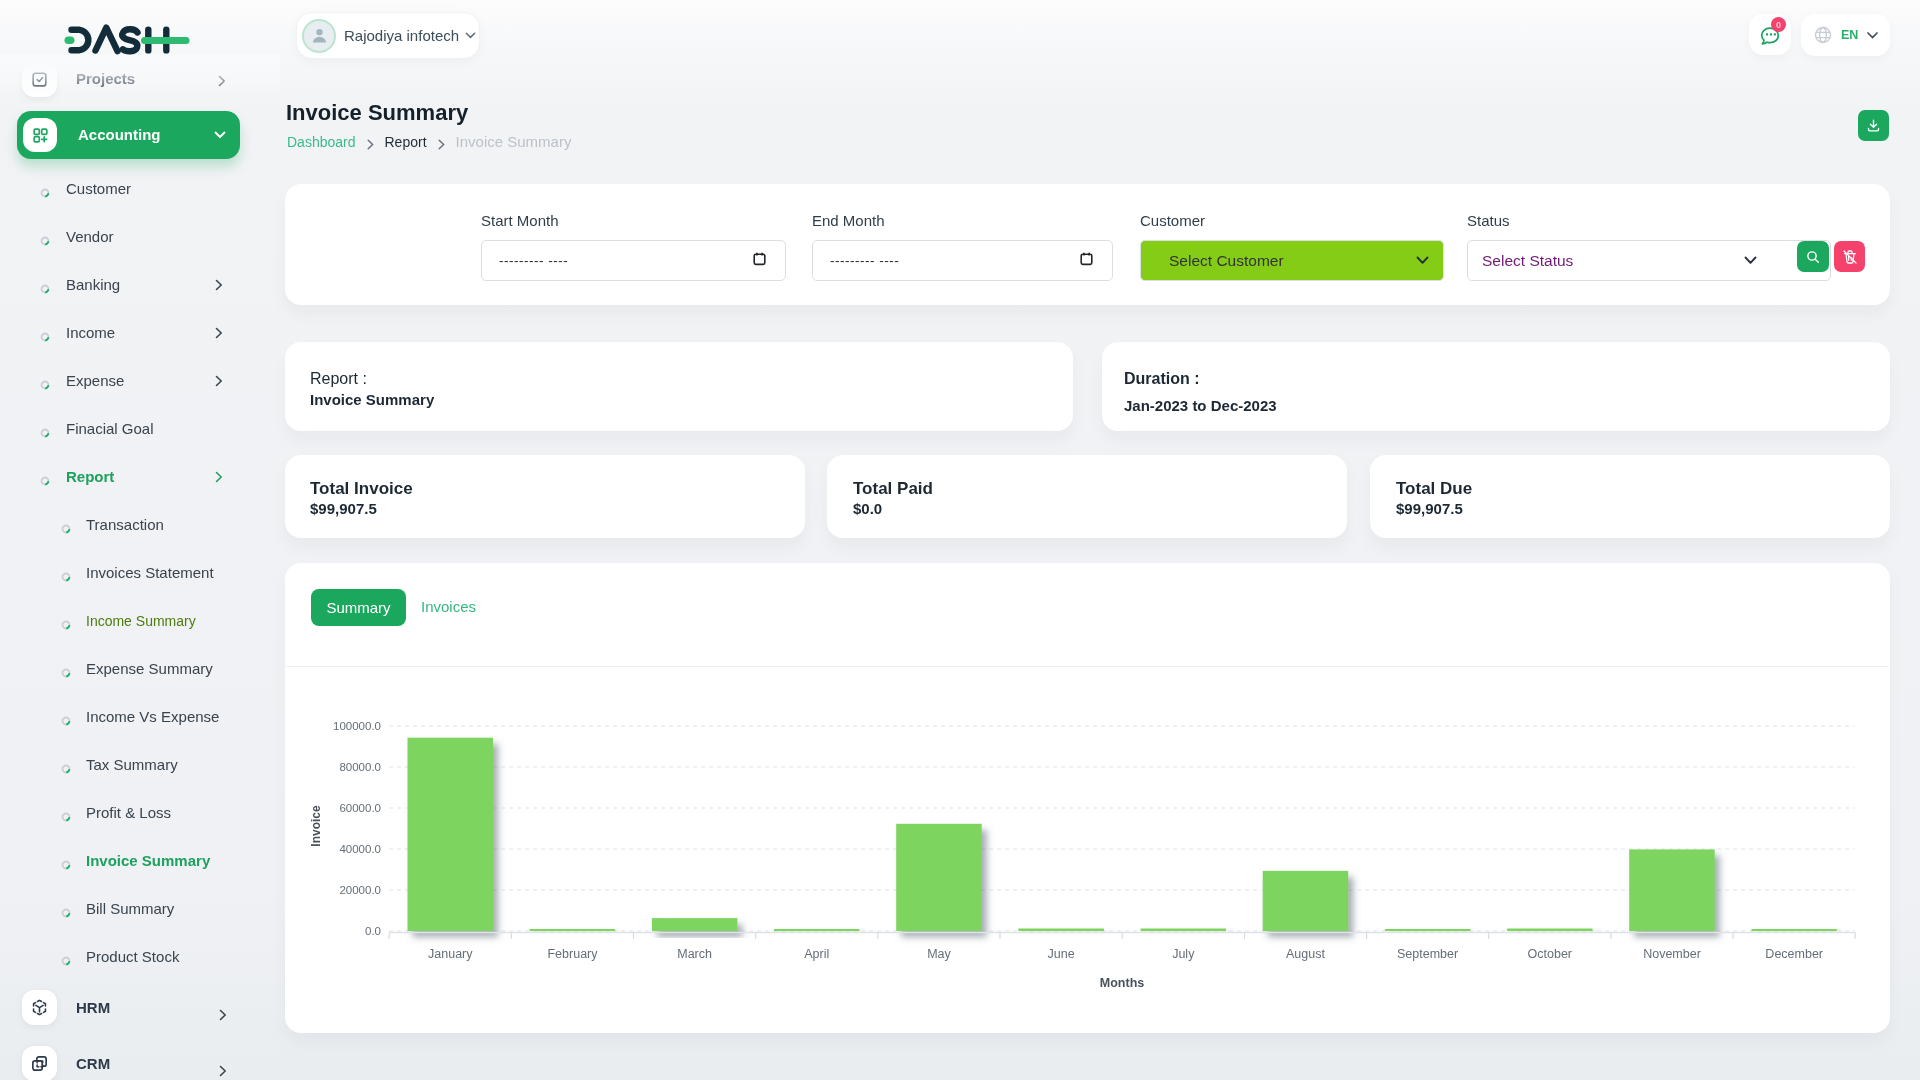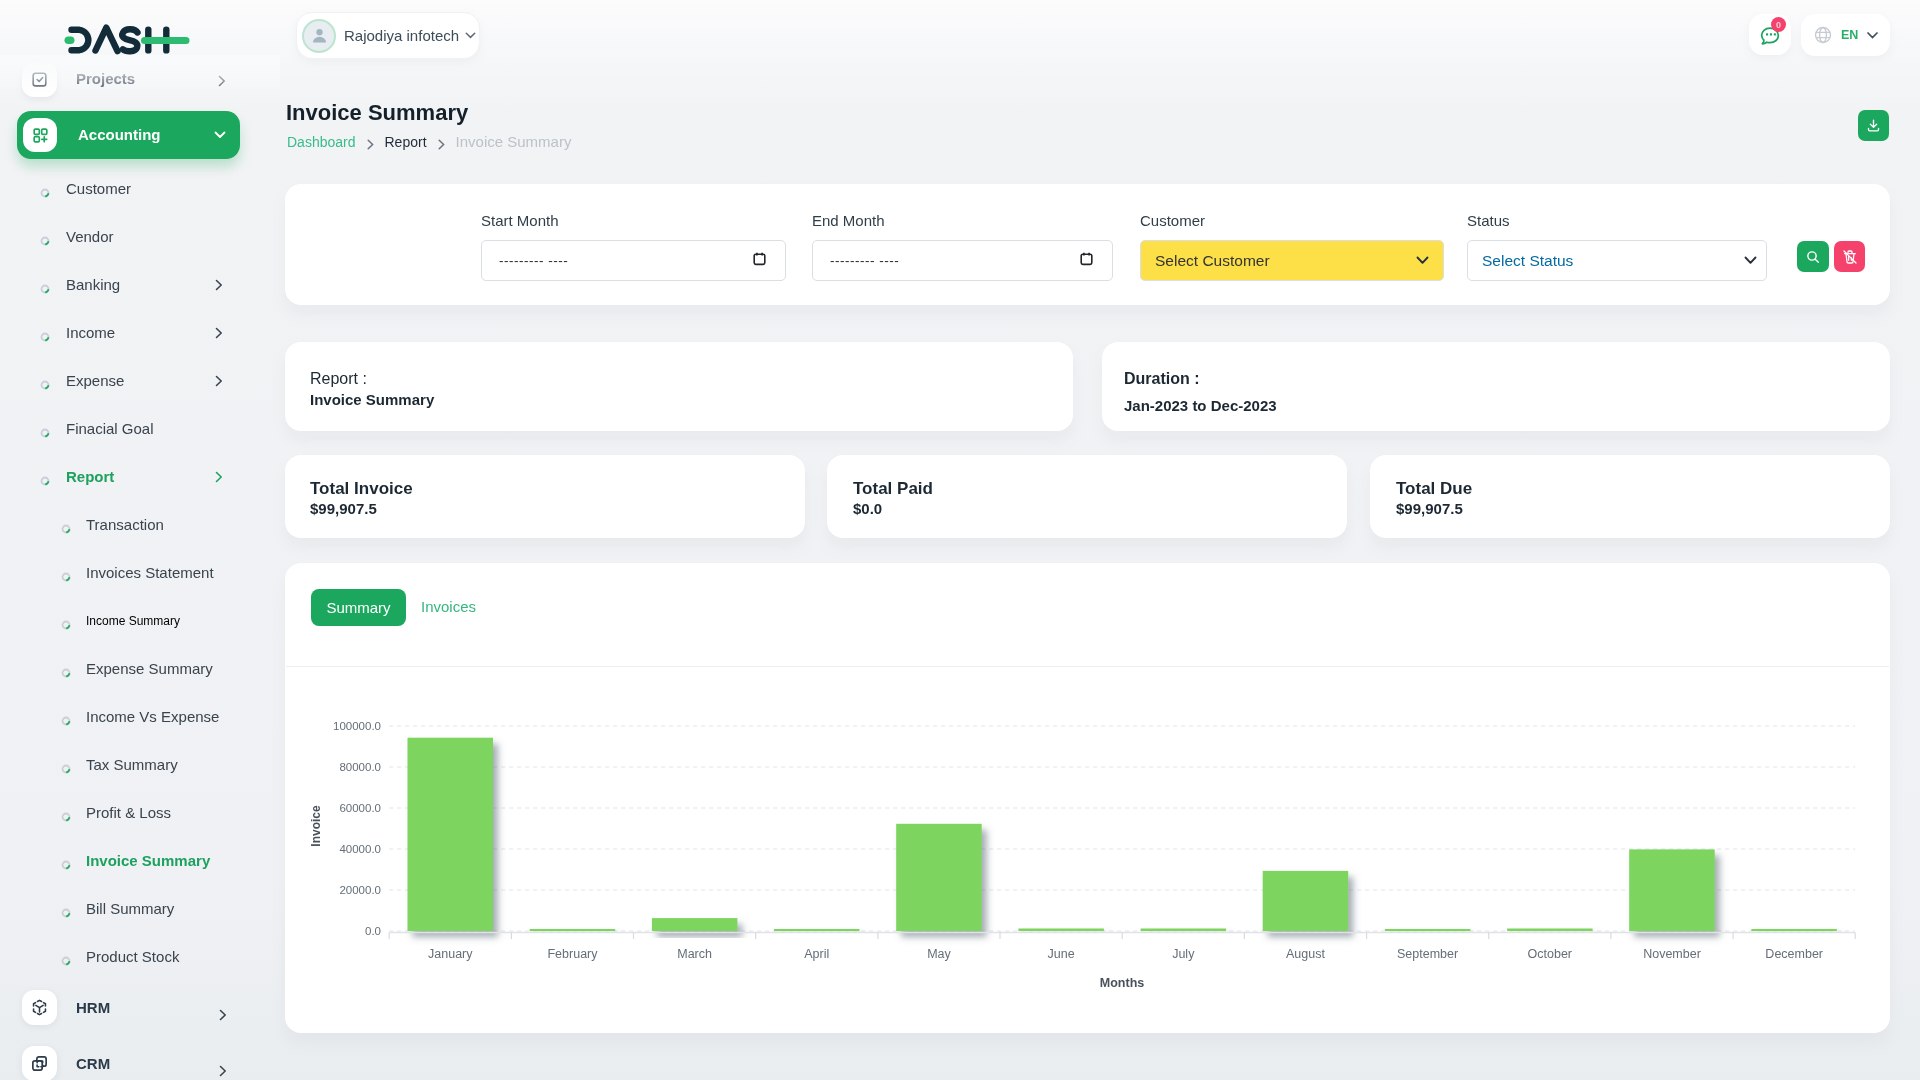--- a/index.html
+++ b/index.html
@@ -151,21 +151,21 @@
 <div class="abs" style="left:86px;top:516px;font-size:15px;color:#39444e;line-height:18px">Transaction</div>
 <div class="abs" style="left:61px;top:568px;width:10px;height:10px"><svg width="10" height="10" viewBox="0 0 10 10">
       <circle cx="5" cy="5" r="3.5" fill="none" stroke="#c9cfd8" stroke-width="1.8"></circle>
       <path d="M8.2 6 A3.5 3.5 0 0 1 6 8.2" stroke="#21ad64" stroke-width="2" fill="none" stroke-linecap="round"></path>
     </svg></div>
 <div class="abs" style="left:86px;top:564px;font-size:15px;color:#39444e;line-height:18px">Invoices Statement</div>
 <div class="abs" style="left:61px;top:616px;width:10px;height:10px"><svg width="10" height="10" viewBox="0 0 10 10">
       <circle cx="5" cy="5" r="3.5" fill="none" stroke="#c9cfd8" stroke-width="1.8"></circle>
       <path d="M8.2 6 A3.5 3.5 0 0 1 6 8.2" stroke="#21ad64" stroke-width="2" fill="none" stroke-linecap="round"></path>
     </svg></div>
-<div class="abs" style="left:86px;top:612px;font-size:12px;color:#000000;line-height:18px">Income Summary</div>
+<div class="abs" style="left:86px;top:612px;font-size:14px;color:#4d7c0f;line-height:18px">Income Summary</div>
 <div class="abs" style="left:61px;top:664px;width:10px;height:10px"><svg width="10" height="10" viewBox="0 0 10 10">
       <circle cx="5" cy="5" r="3.5" fill="none" stroke="#c9cfd8" stroke-width="1.8"></circle>
       <path d="M8.2 6 A3.5 3.5 0 0 1 6 8.2" stroke="#21ad64" stroke-width="2" fill="none" stroke-linecap="round"></path>
     </svg></div>
 <div class="abs" style="left:86px;top:660px;font-size:15px;color:#39444e;line-height:18px">Expense Summary</div>
 <div class="abs" style="left:61px;top:712px;width:10px;height:10px"><svg width="10" height="10" viewBox="0 0 10 10">
       <circle cx="5" cy="5" r="3.5" fill="none" stroke="#c9cfd8" stroke-width="1.8"></circle>
       <path d="M8.2 6 A3.5 3.5 0 0 1 6 8.2" stroke="#21ad64" stroke-width="2" fill="none" stroke-linecap="round"></path>
     </svg></div>
 <div class="abs" style="left:86px;top:708px;font-size:15px;color:#39444e;line-height:18px">Income Vs Expense</div>
@@ -244,26 +244,26 @@
   </div>
 <div class="abs" style="left:812px;top:212px;font-size:15px;color:#303e4a">End Month</div>
 <div class="abs" style="left:812px;top:240px;width:301px;height:41px;border:1px solid #dadfe4;border-radius:5px;background:#fff;display:flex;align-items:center;padding:0 19px 0 17px">
     <span style="font-size:13.5px;color:#1d242b;letter-spacing:0.5px">--------- ----</span>
     <span style="margin-left:auto"><svg width="13" height="14" viewBox="0 0 13 14" fill="none" stroke="#232629" stroke-width="1.6">
         <rect x="1.2" y="2.2" width="10.6" height="10.2" rx="1.6"></rect>
         <path d="M3.9 0.8 V3.4 M9.1 0.8 V3.4" stroke-width="1.7"></path>
       </svg></span>
   </div>
 <div class="abs" style="left:1140px;top:212px;font-size:15px;color:#303e4a">Customer</div>
-<select class="abs" style="left:1140px;top:240px;width:304px;height:41px;border:1px solid #dadfe4;border-radius:5px;padding:0 14px;font-size:15.5px;color:#333;font-family:'Liberation Sans',sans-serif;background:#fde047;appearance:none;-webkit-appearance:none;outline:none"><option>Select Customer</option></select>
+<select class="abs" style="left:1140px;top:240px;width:304px;height:41px;border:1px solid #dadfe4;border-radius:5px;padding:0 28px;font-size:15.5px;color:#333;font-family:'Liberation Sans',sans-serif;background:#84cc16;appearance:none;-webkit-appearance:none;outline:none"><option>Select Customer</option></select>
 <svg class="abs" style="left:1416px;top:256px;pointer-events:none" width="13" height="9" viewBox="0 0 13 9">
     <path d="M1.5 1.5 L6.5 6.8 L11.5 1.5" stroke="#28313c" stroke-width="1.9" fill="none" stroke-linecap="round" stroke-linejoin="round"></path>
   </svg>
 <div class="abs" style="left:1467px;top:212px;font-size:15px;color:#303e4a">Status</div>
-<select class="abs" style="left:1467px;top:240px;width:300px;height:41px;border:1px solid #dadfe4;border-radius:5px;padding:0 14px;font-size:15.5px;color:#0369a1;font-family:'Liberation Sans',sans-serif;background:#fff;appearance:none;-webkit-appearance:none;outline:none"><option>Select Status</option></select>
+<select class="abs" style="left:1467px;top:240px;width:364px;height:41px;border:1px solid #dadfe4;border-radius:5px;padding:0 14px;font-size:15.5px;color:#701a75;font-family:'Liberation Sans',sans-serif;background:#fff;appearance:none;-webkit-appearance:none;outline:none"><option>Select Status</option></select>
 <svg class="abs" style="left:1744px;top:256px;pointer-events:none" width="13" height="9" viewBox="0 0 13 9">
     <path d="M1.5 1.5 L6.5 6.8 L11.5 1.5" stroke="#28313c" stroke-width="1.9" fill="none" stroke-linecap="round" stroke-linejoin="round"></path>
   </svg>
 <div class="abs" style="left:1797px;top:241px;width:32px;height:31px;background:#1ba75d;border-radius:7px;display:flex;align-items:center;justify-content:center">
   <svg width="16" height="16" viewBox="0 0 24 24" fill="none" stroke="#fff" stroke-width="2.1" stroke-linecap="round">
       <circle cx="10.5" cy="10.5" r="6.2"></circle>
       <path d="M15.3 15.3 L20 20"></path>
     </svg>
 </div>
 <div class="abs" style="left:1834px;top:241px;width:31px;height:31px;background:#f5426d;border-radius:7px;display:flex;align-items:center;justify-content:center">

